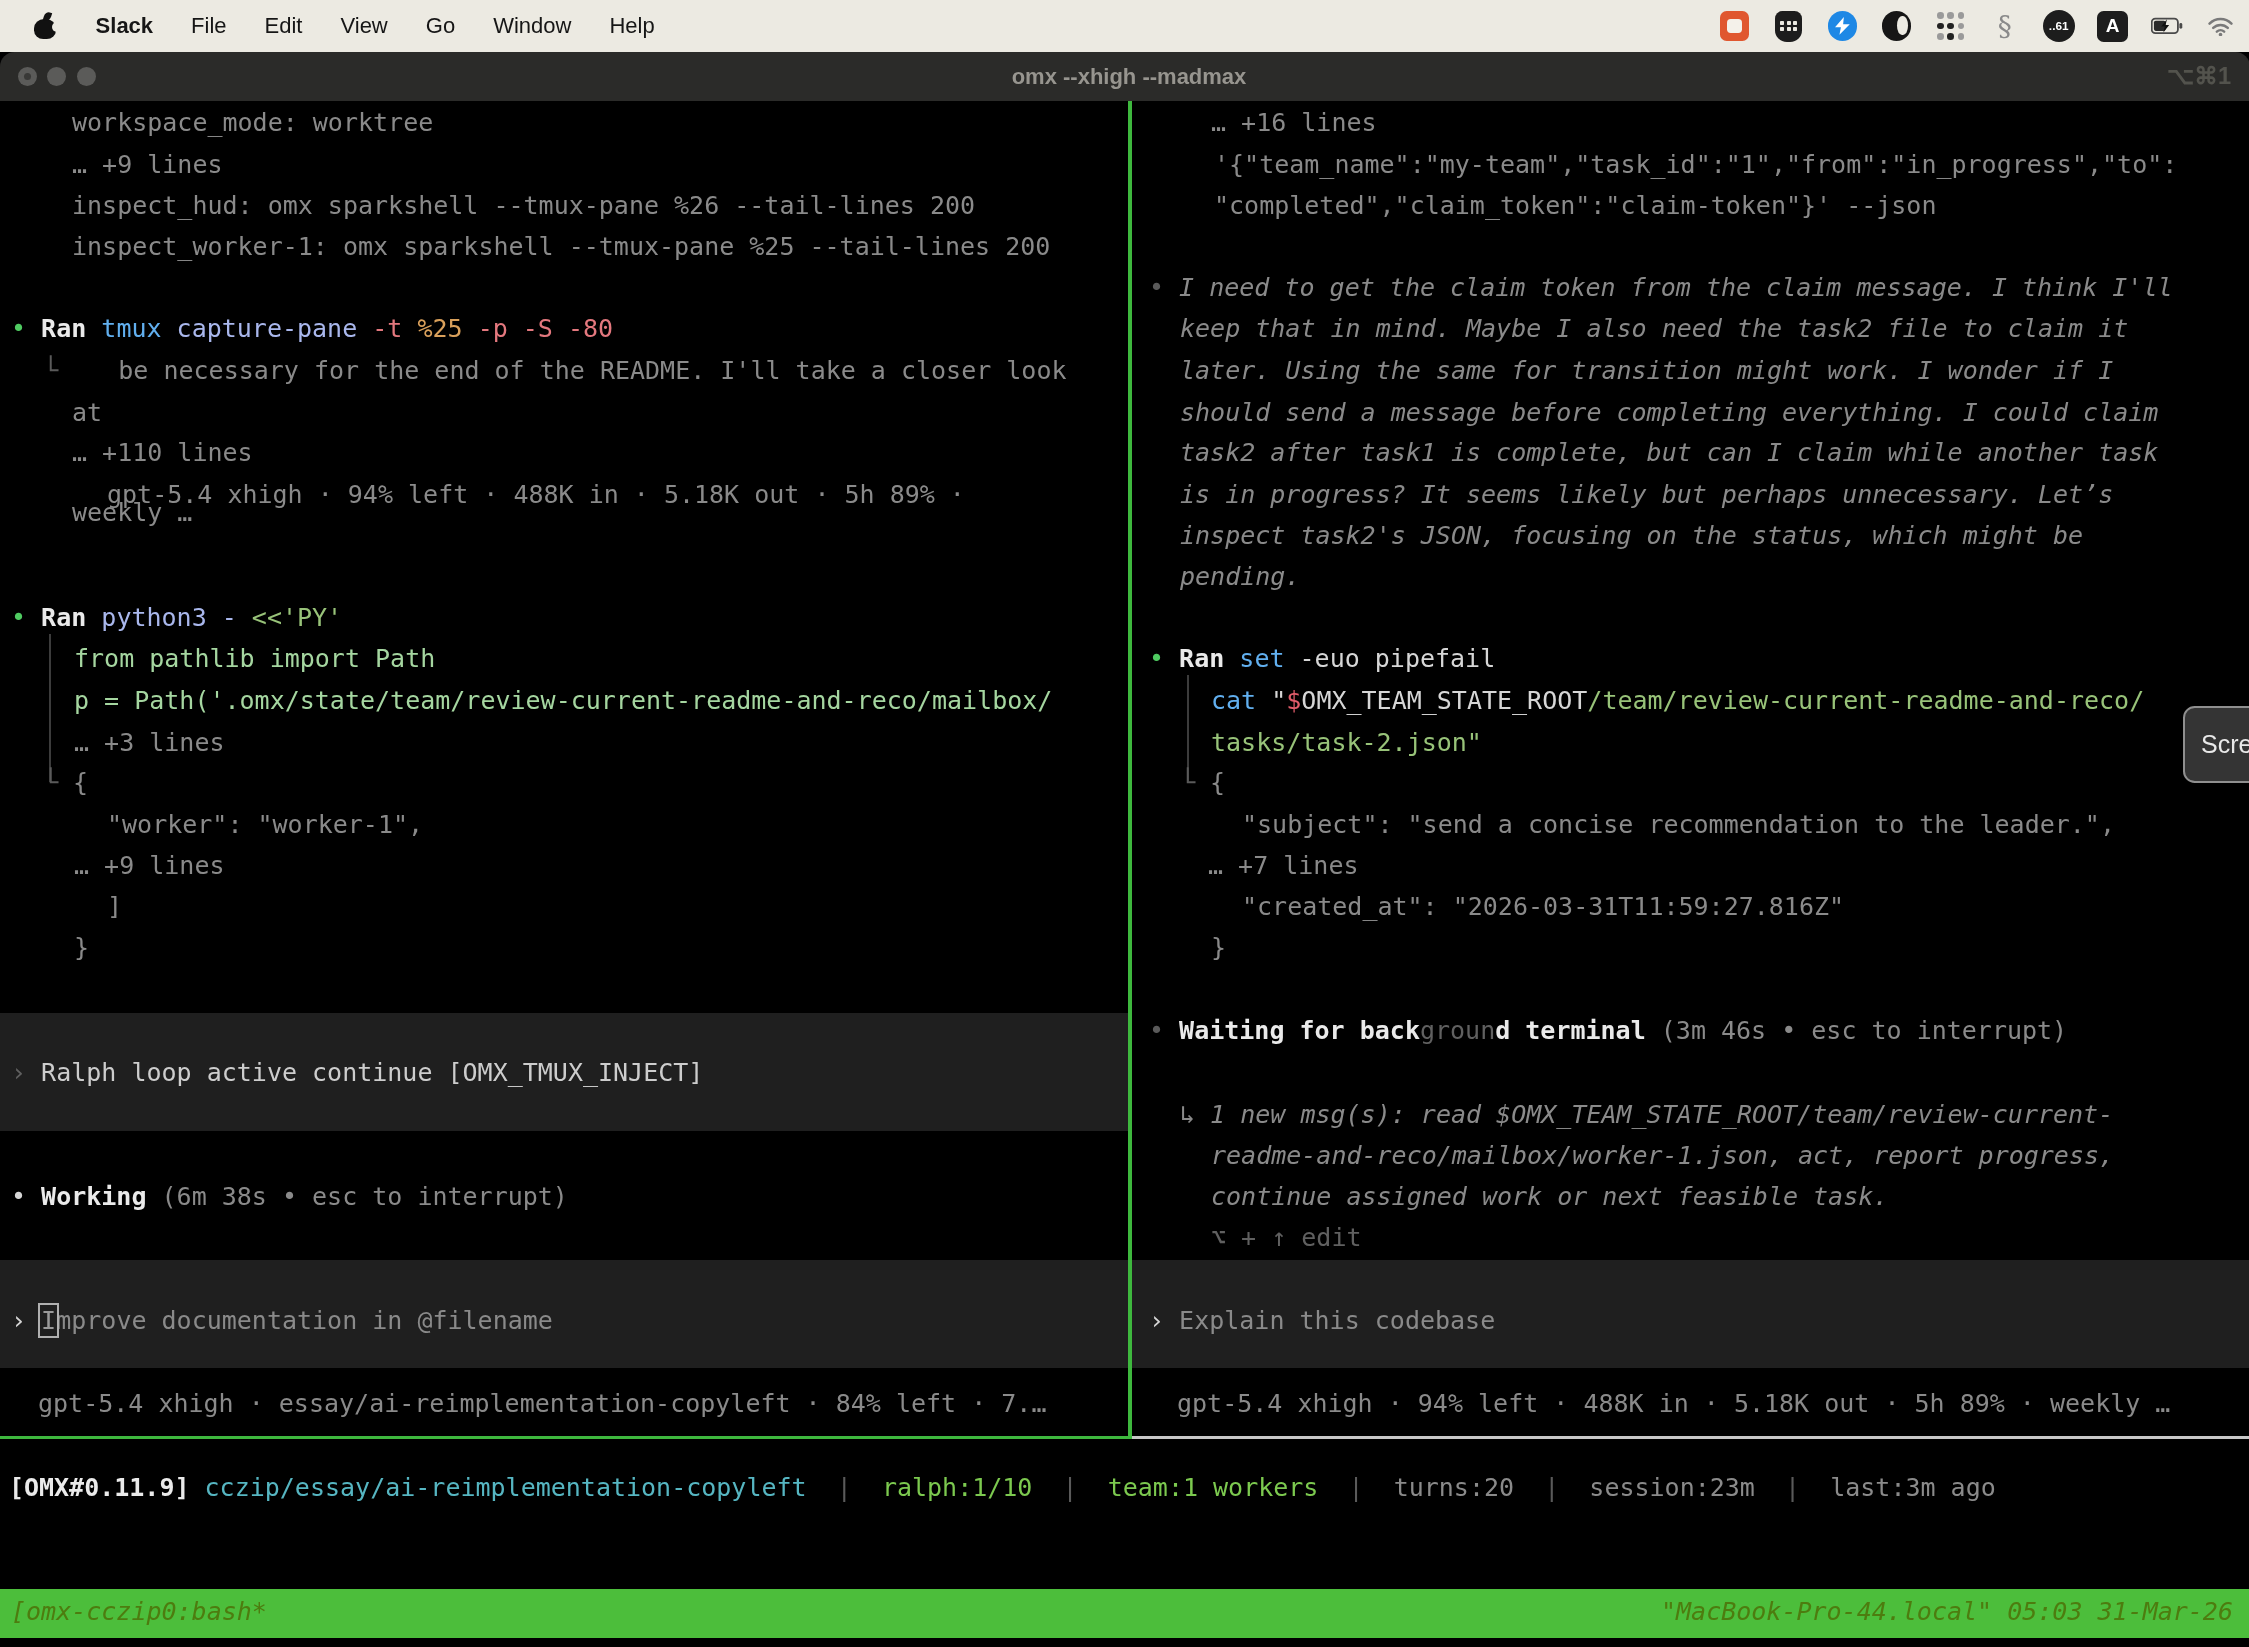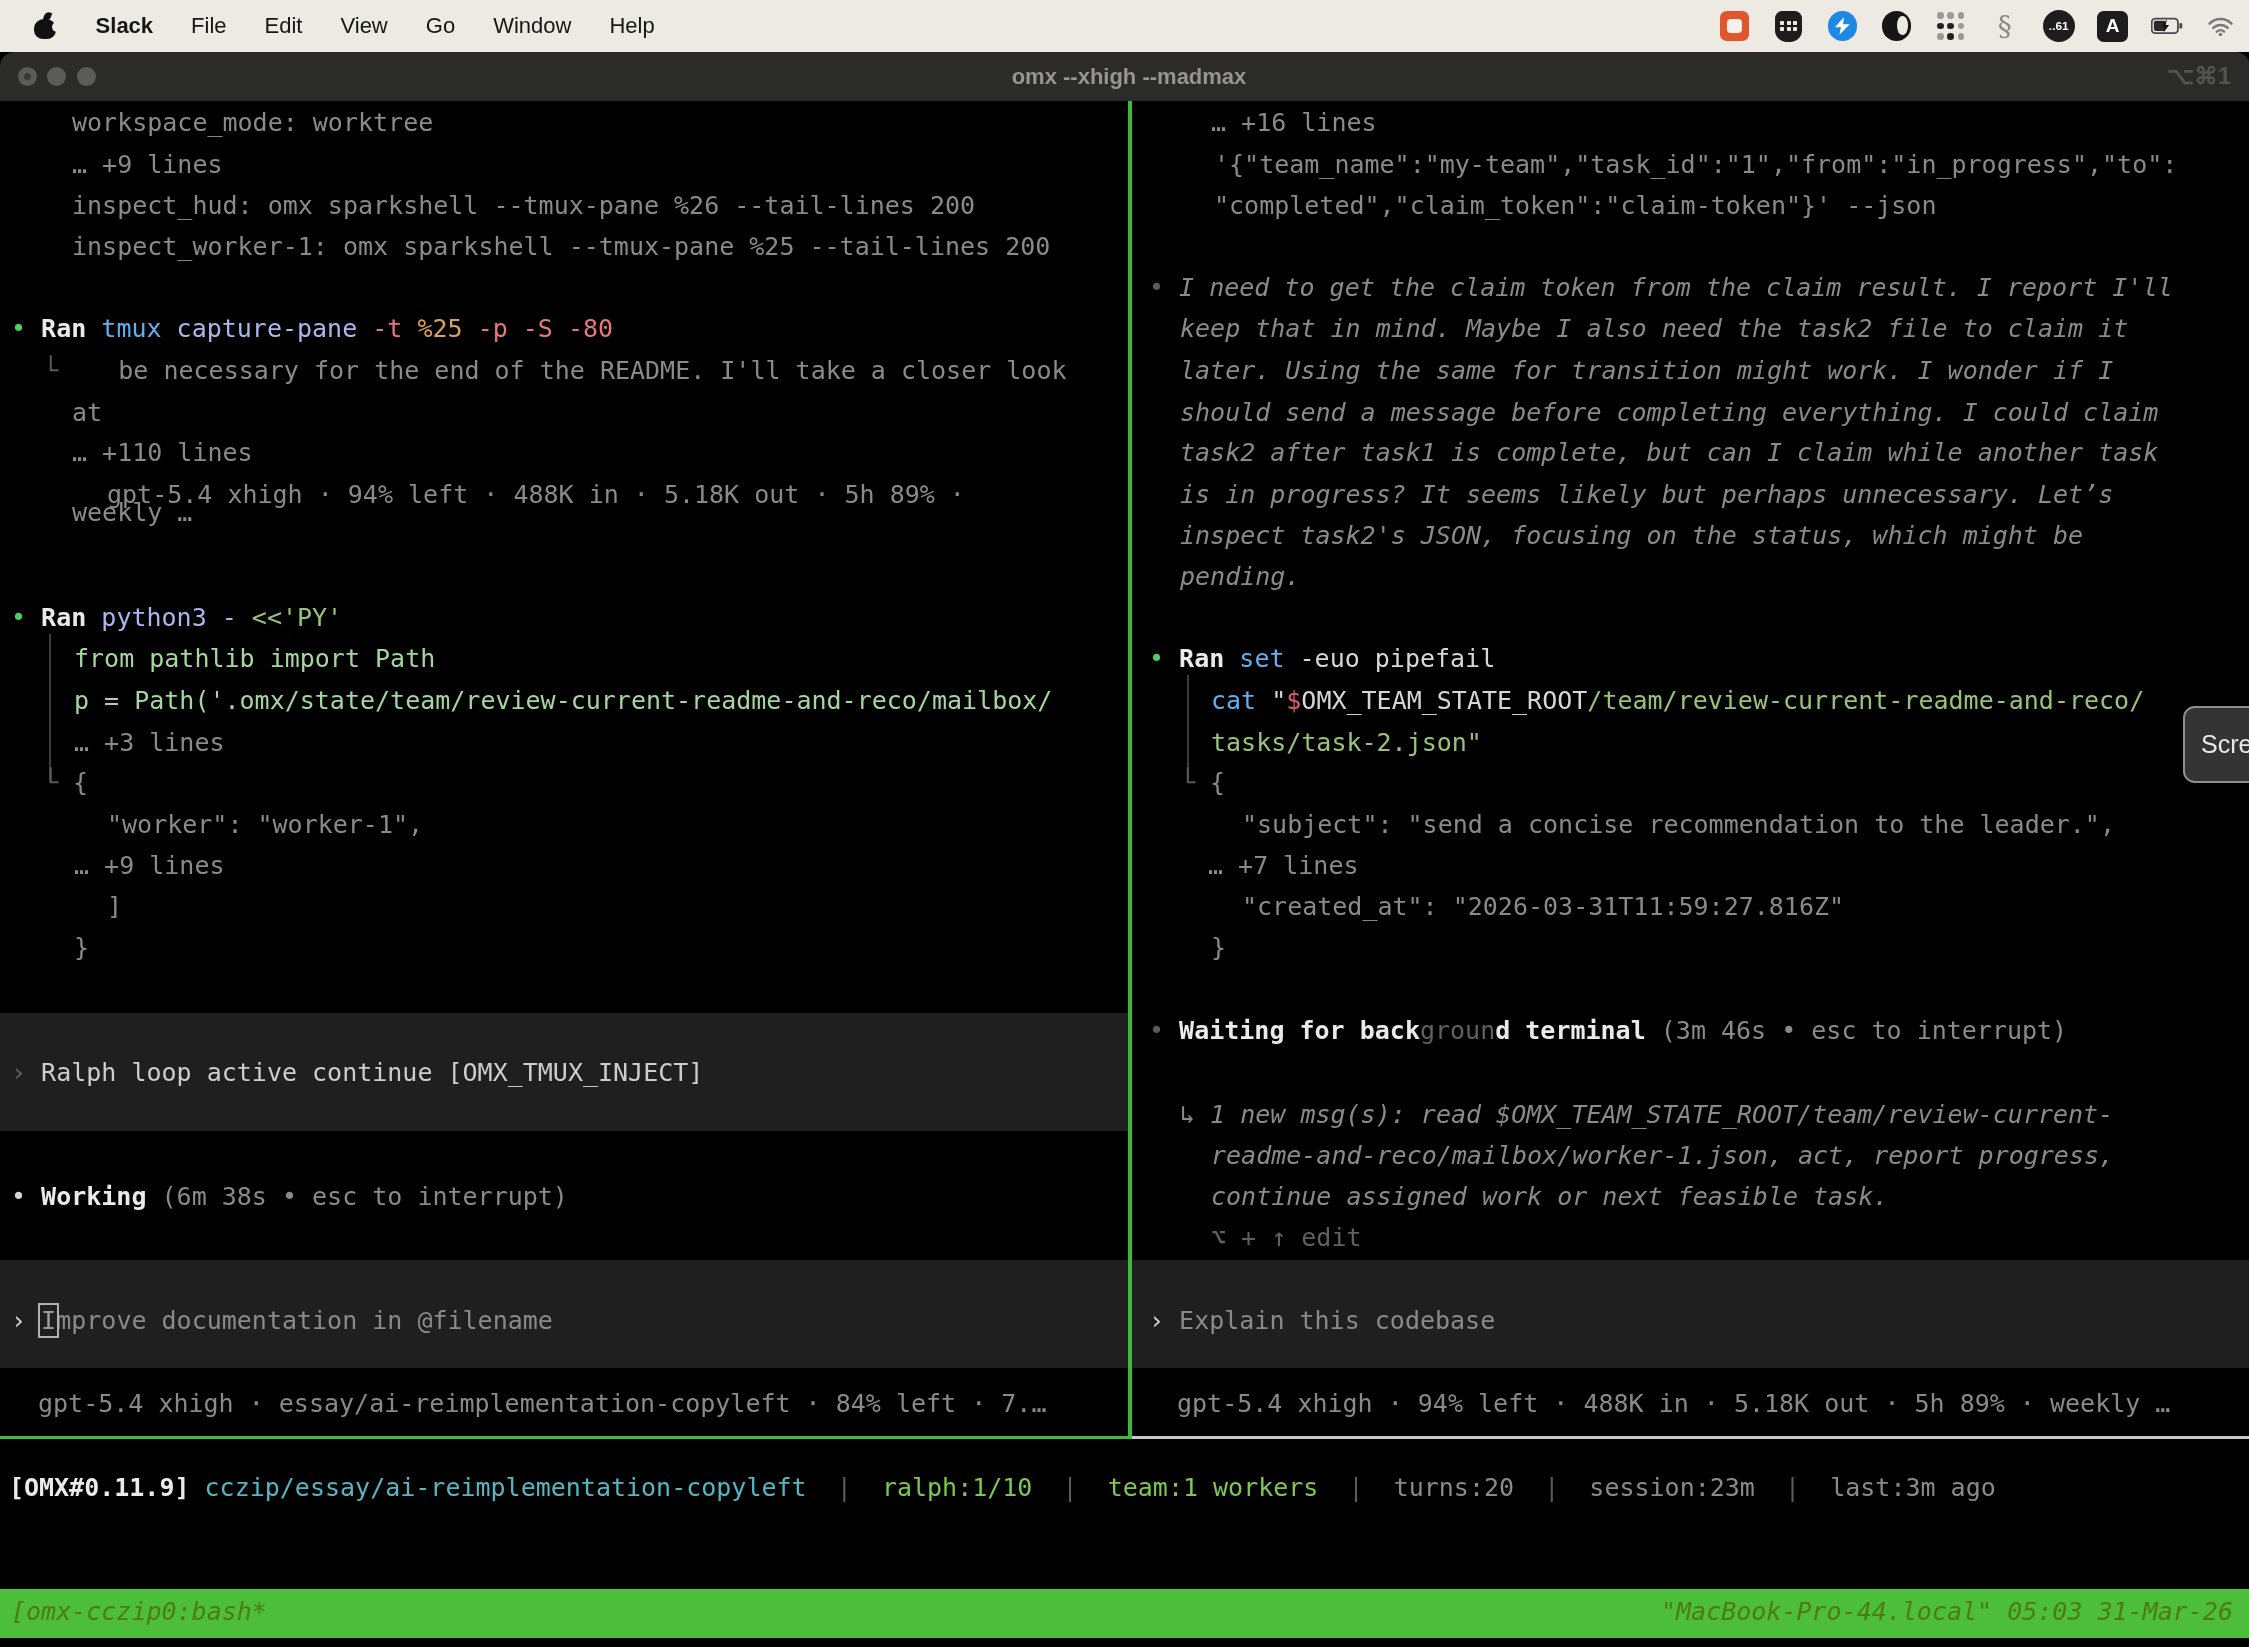--- a/index.html
+++ b/index.html
@@ -203,21 +203,21 @@
         <div class="tl" style="left: 74px; top: 747px;"><span class="c-g">… +9 lines</span></div>
         <div class="tl" style="left: 107px; top: 788px;"><span class="c-g">]</span></div>
         <div class="tl" style="left: 74px; top: 829px;"><span class="c-g">}</span></div>
         <div class="tl" style="left: 11px; top: 954px;"><span class="c-o">› </span><span class="c-e2">Ralph loop active continue [OMX_TMUX_INJECT]</span></div>
         <div class="tl" style="left: 11px; top: 1078px;"><span class="c-e">• </span><span class="c-w">Working </span><span class="c-g">(6m 38s • esc to interrupt)</span></div>
         <div class="tl" style="left: 11px; top: 1202px;"><span class="c-e">› </span><span class="c-cu">I</span><span class="c-g">mprove documentation in @filename</span></div>
         <div class="tl" style="left: 38px; top: 1285px;"><span class="c-g">gpt-5.4 xhigh · essay/ai-reimplementation-copyleft · 84% left · 7.…</span></div>
         <div class="tl" style="left: 1211px; top: 3.7px;"><span class="c-g">… +16 lines</span></div>
         <div class="tl" style="left: 1214px; top: 46px;"><span class="c-g">'{"team_name":"my-team","task_id":"1","from":"in_progress","to":</span></div>
         <div class="tl" style="left: 1214px; top: 87px;"><span class="c-g">"completed","claim_token":"claim-token"}' --json</span></div>
-        <div class="tl" style="left: 1149px; top: 169px;"><span class="c-d">• </span><span class="c-i">I need to get the claim token from the claim result. I report I'll</span></div>
+        <div class="tl" style="left: 1149px; top: 169px;"><span class="c-d">• </span><span class="c-i">I need to get the claim token from the claim message. I think I'll</span></div>
         <div class="tl" style="left: 1180px; top: 210px;"><span class="c-i">keep that in mind. Maybe I also need the task2 file to claim it</span></div>
         <div class="tl" style="left: 1180px; top: 252px;"><span class="c-i">later. Using the same for transition might work. I wonder if I</span></div>
         <div class="tl" style="left: 1180px; top: 294px;"><span class="c-i">should send a message before completing everything. I could claim</span></div>
         <div class="tl" style="left: 1180px; top: 334px;"><span class="c-i">task2 after task1 is complete, but can I claim while another task</span></div>
         <div class="tl" style="left: 1180px; top: 376px;"><span class="c-i">is in progress? It seems likely but perhaps unnecessary. Let’s</span></div>
         <div class="tl" style="left: 1180px; top: 417px;"><span class="c-i">inspect task2's JSON, focusing on the status, which might be</span></div>
         <div class="tl" style="left: 1180px; top: 458px;"><span class="c-i">pending.</span></div>
         <div class="tl" style="left: 1149px; top: 540px;"><span class="c-l">• </span><span class="c-w">Ran </span><span class="c-b">set </span><span class="c-e">-euo pipefail</span></div>
         <div class="tl" style="left: 1211px; top: 582px;"><span class="c-b">cat </span><span class="c-e">"</span><span class="c-r">$</span><span class="c-e">OMX_TEAM_STATE_ROOT</span><span class="c-t">/team/review-current-readme-and-reco/</span></div>
         <div class="tl" style="left: 1211px; top: 624px;"><span class="c-t">tasks/task-2.json"</span></div>

